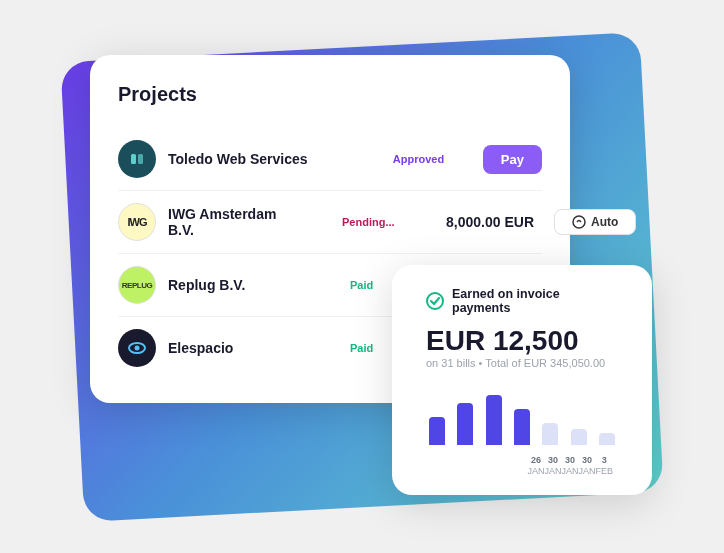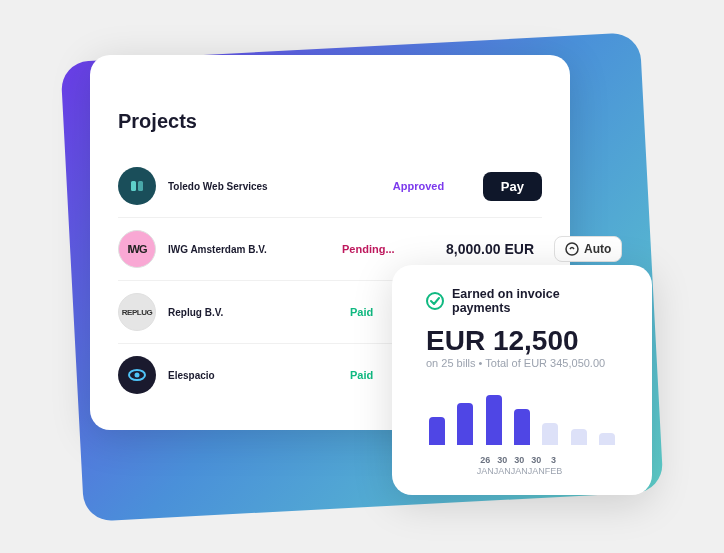--- a/index.html
+++ b/index.html
@@ -38,21 +38,20 @@
     .card-header {
       display: flex;
       align-items: center;
       justify-content: space-between;
       margin-bottom: 22px;
     }
     .card-title {
       font-size: 20px;
       font-weight: 700;
       color: #1a1a2e;
-      margin-top: 27px;
     }
     .search-box {
       background: #f4f5f7;
       border: none;
       border-radius: 8px;
       padding: 7px 14px;
       font-size: 13px;
       color: #aaa;
       width: 148px;
       outline: none;
@@ -71,61 +70,61 @@
       border-radius: 50%;
       display: flex;
       align-items: center;
       justify-content: center;
       font-weight: 700;
       font-size: 13px;
       flex-shrink: 0;
       overflow: hidden;
     }
     .avatar-toledo { background: #1a4e5a; color: #fff; font-size: 16px; }
-    .avatar-iwg { background: #f9a8d4; border: 1.5px solid #e0e0e0; color: #555; font-size: 14px; font-weight: 800; }
-    .avatar-replug { background: #e5e5e5; border: 1.5px solid #e0e0e0; color: #333; font-size: 9px; font-weight: 700; letter-spacing: -0.5px; }
+    .avatar-iwg { background: #fef9c3; border: 1.5px solid #e0e0e0; color: #555; font-size: 14px; font-weight: 800; }
+    .avatar-replug { background: #bef264; border: 1.5px solid #e0e0e0; color: #333; font-size: 9px; font-weight: 700; letter-spacing: -0.5px; }
     .avatar-elespacio { background: #1a1a2e; color: #fff; font-size: 18px; }
     .bill-name {
       flex: 1;
-      font-size: 10px;
+      font-size: 14px;
       font-weight: 600;
       color: #1a1a2e;
       min-width: 130px;
     }
     .bill-status {
       font-size: 11px;
       font-weight: 600;
       min-width: 70px;
     }
     .status-approved { color: #7c3aed; }
     .status-pending { color: #be185d; margin-left: 32px; }
     .status-paid { color: #10b981; }
     .bill-amount {
       font-size: 14px;
       font-weight: 600;
       color: #1a1a2e;
       min-width: 110px;
       text-align: right;
     }
     .btn-pay {
-      background: #0f172a;
+      background: #8b5cf6;
       color: #fff;
       border: none;
       border-radius: 8px;
       padding: 7px 18px;
       font-size: 13px;
       font-weight: 600;
       cursor: pointer;
       margin-left: 8px;
     }
     .btn-auto {
       background: #fff;
       border: 1.5px solid #e0e0e0;
       border-radius: 8px;
-      padding: 5px 10px;
+      padding: 5px 17px;
       font-size: 12px;
       font-weight: 600;
       color: #333;
       cursor: pointer;
       margin-left: 8px;
       display: flex;
       align-items: center;
       gap: 5px;
     }
     .invoice-card {
@@ -265,21 +264,21 @@
 <div class="invoice-card">
   <div class="invoice-header">
     <div class="check-icon">
       <svg width="10" height="8" viewBox="0 0 10 8" fill="none">
         <path d="M1 4L4 7L9 1" stroke="#10b981" stroke-width="2" stroke-linecap="round" stroke-linejoin="round"></path>
       </svg>
     </div>
     <span class="invoice-label">Earned on invoice payments</span>
   </div>
   <div class="invoice-amount">EUR 12,500</div>
-  <div class="invoice-sub">on 25 bills • Total of EUR 345,050.00</div>
+  <div class="invoice-sub">on 31 bills • Total of EUR 345,050.00</div>
 
   <div class="chart-area">
     <div class="bar-group">
       <div class="bar bar-blue" style="height:28px;"></div>
     </div>
     <div class="bar-group">
       <div class="bar bar-blue" style="height:42px;"></div>
     </div>
     <div class="bar-group">
       <div class="bar bar-blue" style="height:50px;"></div>
@@ -290,21 +289,21 @@
     <div class="bar-group">
       <div class="bar bar-light" style="height:22px;"></div>
     </div>
     <div class="bar-group">
       <div class="bar bar-light" style="height:16px;"></div>
     </div>
     <div class="bar-group">
       <div class="bar bar-light" style="height:12px;"></div>
     </div>
   </div>
-  <div style="display:flex;justify-content:center;">
+  <div style="display:flex;justify-content:flex-end;">
     <div class="bar-date"><span>26</span>JAN</div>
     <div class="bar-date"><span>30</span>JAN</div>
     <div class="bar-date"><span>30</span>JAN</div>
     <div class="bar-date"><span>30</span>JAN</div>
     <div class="bar-date"><span>3</span>FEB</div>
     <div class="bar-date"><span>&nbsp;</span>&nbsp;</div>
     <div class="bar-date"><span>&nbsp;</span>&nbsp;</div>
   </div>
 </div>
 

